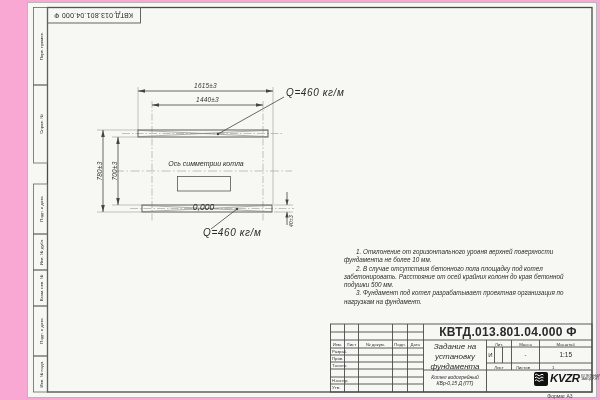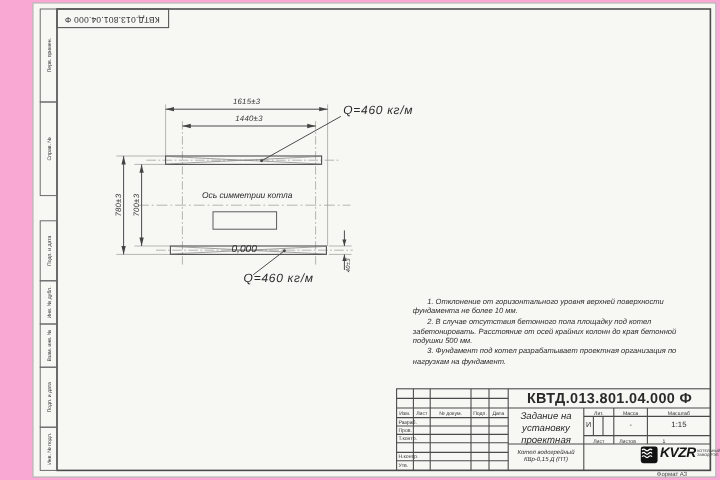--- a/index.html
+++ b/index.html
@@ -162,21 +162,21 @@
   <div class="t tiny c" style="left:358.5px;top:341.5px;width:34px;">№ докум.</div>
   <div class="t tiny c" style="left:392.5px;top:341.5px;width:15px;">Подп.</div>
   <div class="t tiny c" style="left:407.5px;top:341.5px;width:15.5px;">Дата</div>
 
   <div class="t tiny" style="left:332px;top:349px;">Разраб.</div>
   <div class="t tiny" style="left:332px;top:356px;">Пров.</div>
   <div class="t tiny" style="left:332px;top:363px;">Т.контр.</div>
   <div class="t tiny" style="left:332px;top:378px;">Н.контр.</div>
   <div class="t tiny" style="left:332px;top:385px;">Утв.</div>
 
-  <div class="t it c" style="left:424px;top:342px;width:62px;font-size:8px;line-height:1.22;">Задание на установку проектная</div>
+  <div class="t it c" style="left:424px;top:342px;width:62px;font-size:8px;line-height:1.22;">Задание на установку фундамента</div>
   <div class="t it c" style="left:424px;top:373.5px;width:62px;font-size:5px;line-height:1.3;">Котел водогрейный КВр-0,15 Д (ПТ)</div>
 
   <div class="t tiny c" style="left:486.5px;top:341.5px;width:25px;">Лит.</div>
   <div class="t tiny c" style="left:511.5px;top:341.5px;width:28px;">Масса</div>
   <div class="t tiny c" style="left:539.5px;top:341.5px;width:52.5px;">Масштаб</div>
   <div class="t c" style="left:486.5px;top:347px;width:8px;height:16px;line-height:16px;font-size:6px;">И</div>
   <div class="t c" style="left:511.5px;top:347px;width:28px;height:16px;line-height:16px;font-size:6px;">-</div>
   <div class="t c" style="left:539.5px;top:347px;width:52.5px;height:16px;line-height:16px;font-size:6.5px;">1:15</div>
 
   <div class="t tiny c" style="left:486.5px;top:364.5px;width:25px;">Лист</div>

